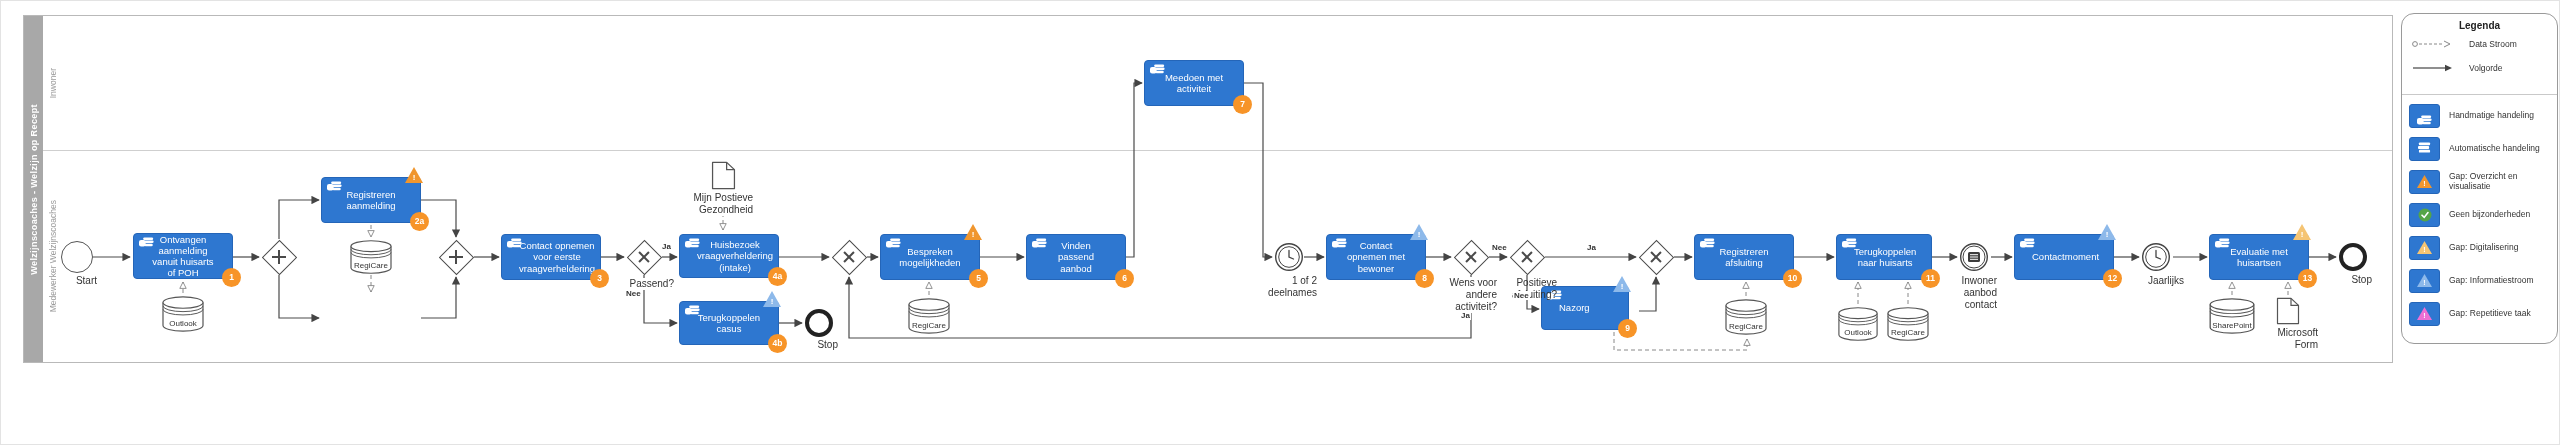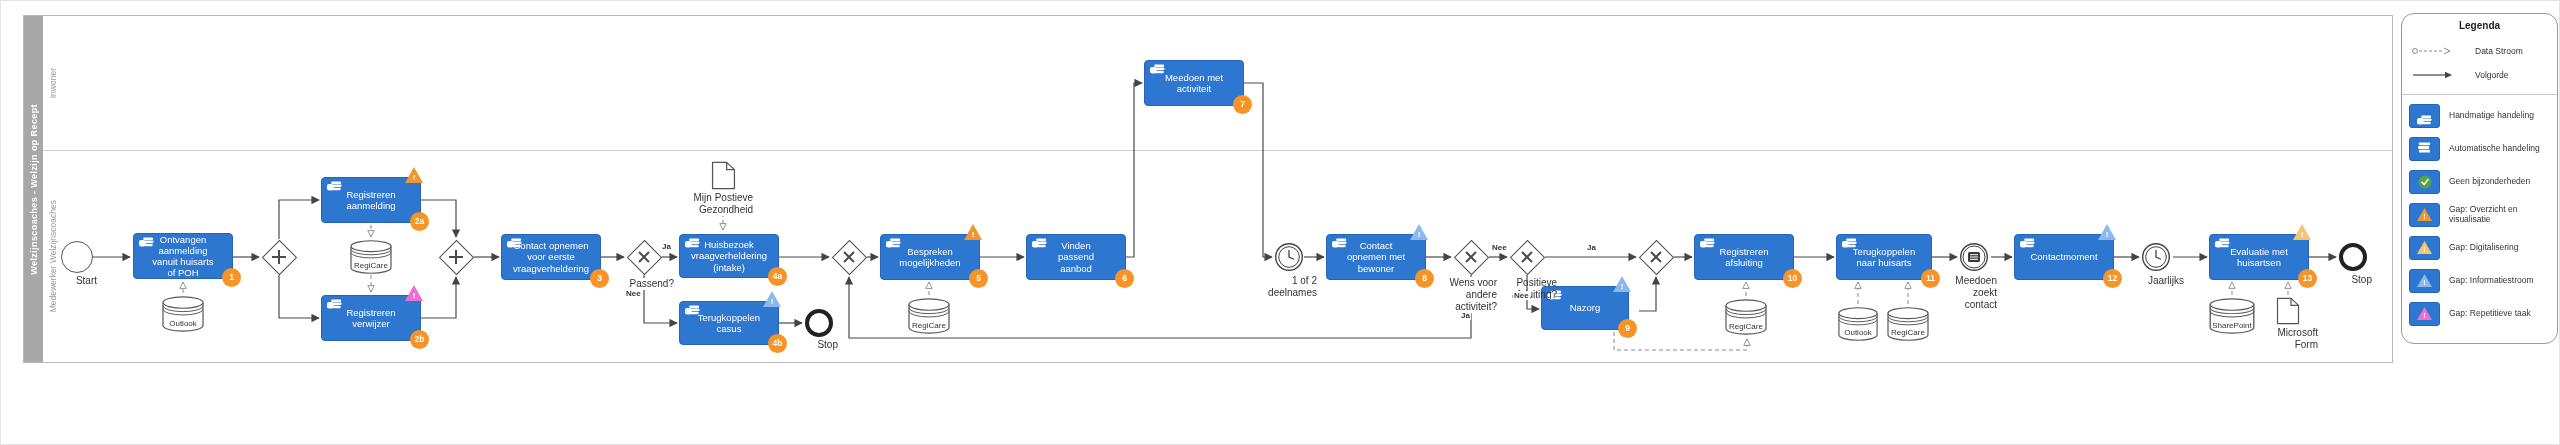--- a/index.html
+++ b/index.html
@@ -5,21 +5,21 @@
   html,body{margin:0;padding:0;background:#fff;}
   #canvas{position:relative;width:2560px;height:445px;background:#fff;font-family:"Liberation Sans",sans-serif;overflow:hidden;border:1px solid #e3e3e3;box-sizing:border-box;}
   
   .pool{position:absolute;left:22px;top:14px;width:2368px;height:346px;border:1px solid #b9b9b9;background:#fff;}
   .pool-bar{position:absolute;left:0;top:0;width:19px;height:100%;background:#a8a8a8;display:flex;align-items:center;justify-content:center;}
   .pool-bar span{writing-mode:vertical-rl;transform:rotate(180deg);color:#fff;font-size:9px;font-weight:bold;letter-spacing:.4px;white-space:nowrap;}
   .lane-divider{position:absolute;left:19px;right:0;height:0;border-top:1px solid #cfcfcf;}
   .lane-label{position:absolute;left:21px;width:15px;display:flex;align-items:center;justify-content:center;}
   .lane-label span{writing-mode:vertical-rl;transform:rotate(180deg);color:#9a9a9a;font-size:8.5px;white-space:nowrap;}
   
-  .task{position:absolute;background:#2e77d0;border:1px solid #2465b8;border-radius:4px;color:#fff;display:flex;align-items:center;justify-content:center;text-align:center;font-size:9.5px;line-height:1.18;padding:3px 17px;box-sizing:border-box;}
+  .task{position:absolute;background:#2e77d0;border:1px solid #2465b8;border-radius:4px;color:#fff;display:flex;align-items:center;text-align:center;font-size:9.5px;line-height:1.18;padding:3px 17px;box-sizing:border-box;}
   .hand{position:absolute;top:3px;left:5px;width:15px;height:10px;}
   .badge{position:absolute;right:-9px;bottom:-9px;width:19px;height:19px;border-radius:50%;background:#f79428;color:#fff;font-size:8.5px;font-weight:bold;display:flex;align-items:center;justify-content:center;}
   .tri{position:absolute;top:-11px;right:-3px;width:18px;height:16px;clip-path:polygon(50% 0,100% 100%,0 100%);display:flex;align-items:flex-end;justify-content:center;color:#fff;font-size:8px;font-weight:bold;}
   .tri::after{content:"!";margin-bottom:1px;}
   .tri-orange{background:#f0962e;}
   .tri-yellow{background:#f5c473;}
   .tri-blue{background:#8db9ea;}
   .tri-pink{background:#ee6fd4;}
   
   .gw{position:absolute;width:36px;height:36px;}
@@ -39,21 +39,21 @@
   
   .cyl{position:absolute;}
   .cyl-svg{position:absolute;inset:0;}
   .cyl-svg svg{width:100%;height:100%;}
   .cyl-label{position:absolute;left:0;right:0;bottom:5px;text-align:center;font-size:8px;color:#333;}
   .doc{position:absolute;}
   .doc svg{width:100%;height:100%;}
   
   .legend{position:absolute;left:2400px;top:12px;width:157px;height:331px;border:1px solid #9a9a9a;border-radius:13px;background:#fff;box-sizing:border-box;padding:6px 7px;}
   .lg-title{text-align:center;font-size:10px;font-weight:bold;color:#222;margin-bottom:8px;}
-  .lg-flowrow{display:flex;align-items:center;gap:20px;height:24px;padding-left:2px;}
+  .lg-flowrow{display:flex;gap:14px;height:24px;padding-left:2px;}
   .lg-flowrow .lbl{font-size:8.5px;color:#333;}
   .lg-div{border-top:1px solid #c9c9c9;margin:7px -7px 4px -7px;}
   .lg-item{display:flex;align-items:center;gap:9px;height:33px;}
   .lg-box{width:29px;height:22px;background:#2e77d0;border:1px solid #2465b8;border-radius:3px;display:flex;align-items:center;justify-content:center;position:relative;flex:0 0 auto;}
   .lg-box .hand{position:static;width:15px;height:10px;}
   .lg-item .lbl{font-size:8.5px;color:#333;line-height:1.15;}
   .lg-tri{width:15px;height:13px;clip-path:polygon(50% 0,100% 100%,0 100%);display:flex;align-items:flex-end;justify-content:center;color:#fff;font-size:7px;font-weight:bold;}
   .lg-tri::after{content:"!";margin-bottom:1px;}
   svg.wires{position:absolute;inset:0;width:2560px;height:445px;}
 </style>
@@ -143,21 +143,21 @@
         <path d="M15,8.5 L15,15 L19.5,17" fill="none" stroke="#444" stroke-width="1.3" stroke-linecap="round"></path>
       </svg></div>
   <span class="nlabel" style="left:1261px;top:274px;width:55px">1 of 2 deelnames</span>
 
   <div class="ev-icon" style="left:1958px;top:241px"><svg viewBox="0 0 30 30">
         <circle cx="15" cy="15" r="13.3" fill="#fff" stroke="#444" stroke-width="1.4"></circle>
         <circle cx="15" cy="15" r="11" fill="none" stroke="#444" stroke-width="1"></circle>
         <rect x="9" y="10" width="12" height="10" rx="1.5" fill="#3c3c3c"></rect>
         <path d="M11,12.7 h8 M11,15 h8 M11,17.3 h8" stroke="#fff" stroke-width="1"></path>
       </svg></div>
-  <span class="nlabel" style="left:1950px;top:274px;width:46px">Meedoen zoekt contact</span>
+  <span class="nlabel" style="left:1950px;top:274px;width:46px">Inwoner aanbod contact</span>
 
   <div class="ev-icon" style="left:2140px;top:241px"><svg viewBox="0 0 30 30">
         <circle cx="15" cy="15" r="13.3" fill="#fff" stroke="#444" stroke-width="1.4"></circle>
         <circle cx="15" cy="15" r="10.3" fill="none" stroke="#444" stroke-width="1"></circle>
         <path d="M15,8.5 L15,15 L19.5,17" fill="none" stroke="#444" stroke-width="1.3" stroke-linecap="round"></path>
       </svg></div>
   <span class="nlabel" style="left:2128px;top:274px;width:55px">Jaarlijks</span>
 
   <div class="ev-end" style="left:2338px;top:242px"></div>
   <span class="nlabel" style="left:2333px;top:273px;width:38px">Stop</span>
@@ -182,33 +182,20 @@
             <rect x="5" y="0.5" width="12" height="3" rx="1.5"></rect>
             <rect x="6.5" y="4.2" width="11" height="3" rx="1.5"></rect>
             <rect x="6.5" y="8" width="10" height="3" rx="1.5"></rect>
           </g>
         </svg></span>
     <span>Registreren aanmelding</span>
     <span class="tri tri-orange"></span>
     <span class="badge">2a</span>
   </div>
 
-  <div class="task" style="left:320px;top:294px;width:100px;height:46px">
-    <span class="hand"><svg viewBox="0 0 18 12" preserveAspectRatio="none">
-          <g fill="#fff">
-            <rect x="0" y="3.5" width="8" height="8" rx="2.5"></rect>
-            <rect x="5" y="0.5" width="12" height="3" rx="1.5"></rect>
-            <rect x="6.5" y="4.2" width="11" height="3" rx="1.5"></rect>
-            <rect x="6.5" y="8" width="10" height="3" rx="1.5"></rect>
-          </g>
-        </svg></span>
-    <span>Registreren verwijzer</span>
-    <span class="tri tri-pink"></span>
-    <span class="badge">2b</span>
-  </div>
 
   <div class="task" style="left:500px;top:233px;width:100px;height:46px">
     <span class="hand"><svg viewBox="0 0 18 12" preserveAspectRatio="none">
           <g fill="#fff">
             <rect x="0" y="3.5" width="8" height="8" rx="2.5"></rect>
             <rect x="5" y="0.5" width="12" height="3" rx="1.5"></rect>
             <rect x="6.5" y="4.2" width="11" height="3" rx="1.5"></rect>
             <rect x="6.5" y="8" width="10" height="3" rx="1.5"></rect>
           </g>
         </svg></span>
@@ -516,37 +503,37 @@
                 <rect x="3" y="1.5" width="12" height="3" rx="1"></rect>
                 <rect x="2" y="5.5" width="12" height="3" rx="1"></rect>
                 <rect x="3" y="9.5" width="12" height="3" rx="1"></rect>
               </g>
             </svg></span>
         </span>
       <span class="lbl">Automatische handeling</span>
     </div>
     <div class="lg-item">
       <span class="lg-box">
+          <span class="lg-tri" style="background:#f0962e"></span>
+        </span>
+      <span class="lbl">Gap: Overzicht en visualisatie</span>
+    </div>
+    <div class="lg-item">
+      <span class="lg-box">
           <span style="display:flex">
             <svg viewBox="0 0 14 14" width="14" height="14">
               <circle cx="7" cy="7" r="6.5" fill="#55a546"></circle>
               <path d="M4,7.2 L6.2,9.4 L10,4.6" stroke="#fff" stroke-width="1.6" fill="none" stroke-linecap="round"></path>
             </svg>
           </span>
         </span>
       <span class="lbl">Geen bijzonderheden</span>
     </div>
     <div class="lg-item">
       <span class="lg-box">
-          <span class="lg-tri" style="background:#f0962e"></span>
-        </span>
-      <span class="lbl">Gap: Overzicht en visualisatie</span>
-    </div>
-    <div class="lg-item">
-      <span class="lg-box">
           <span class="lg-tri" style="background:#f5c473"></span>
         </span>
       <span class="lbl">Gap: Digitalisering</span>
     </div>
     <div class="lg-item">
       <span class="lg-box">
           <span class="lg-tri" style="background:#8db9ea"></span>
         </span>
       <span class="lbl">Gap: Informatiestroom</span>
     </div>

